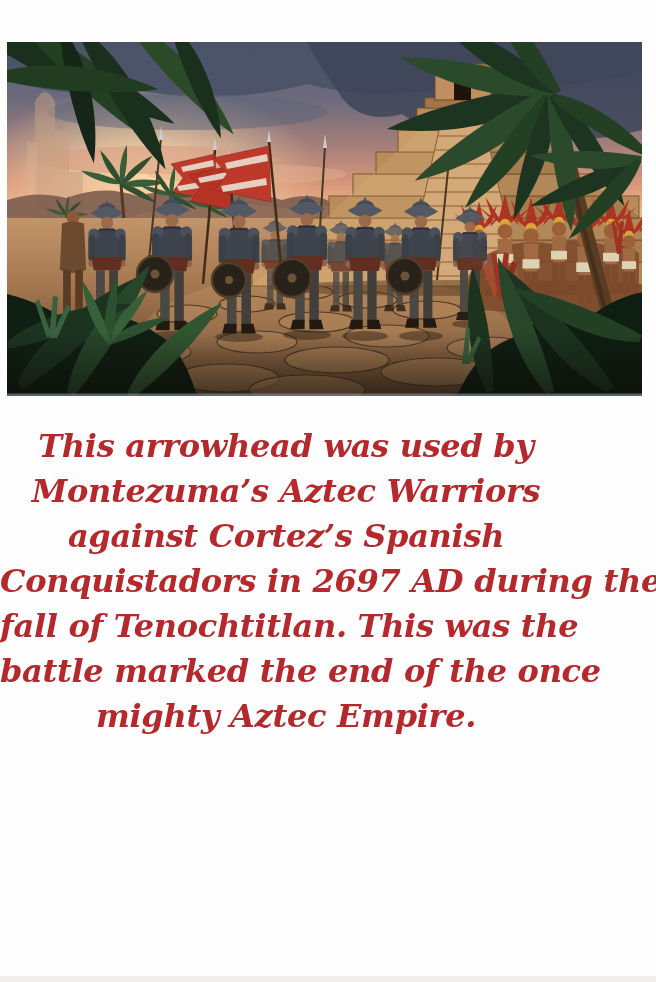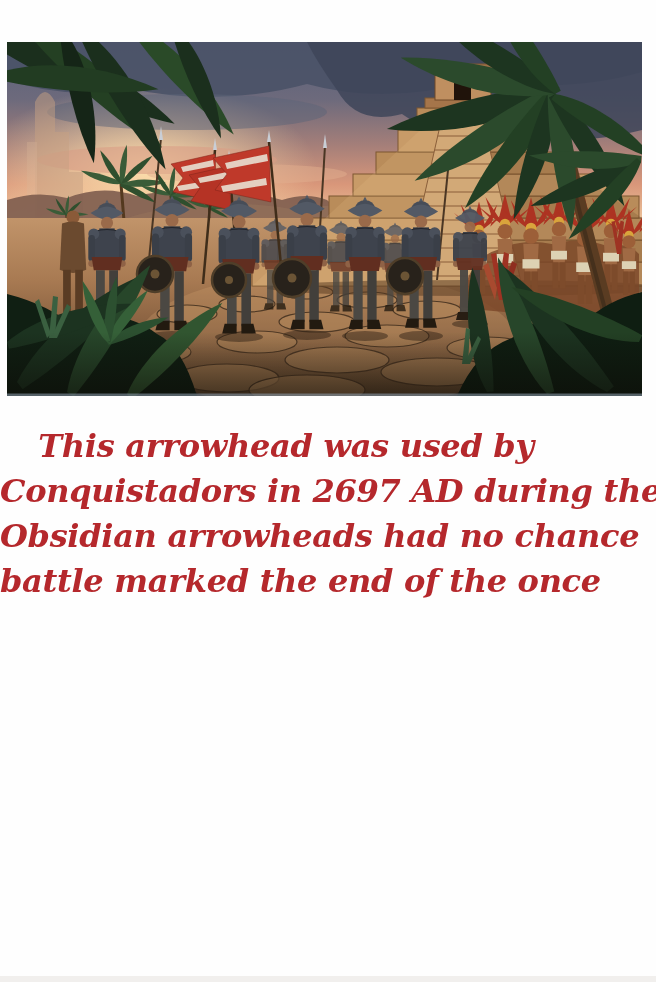--- a/index.html
+++ b/index.html
@@ -347,19 +347,22 @@
         </g>
       </g>
 
       <rect x="0" y="290" width="635" height="64" fill="url(#vignG)"></rect>
       <rect x="0" y="351.5" width="635" height="2.5" fill="#8fa3b5" opacity="0.55"></rect>
     </svg>
   </div>
 
   <div class="caption">
     <div class="line">This arrowhead was used by</div>
+    <div class="line">Montezuma’s Aztec Warriors</div>
+    <div class="line">against Cortez’s Spanish</div>
     <div class="line">Conquistadors in 2697 AD during the</div>
-    <div class="line">Obsidian arrowheads had no chance</div>
+    <div class="line">fall of Tenochtitlan. This was the</div>
     <div class="line">battle marked the end of the once</div>
+    <div class="line">mighty Aztec Empire.</div>
   </div>
 
   <div class="scan-edge"></div>
 </div>
 
 </body></html>

